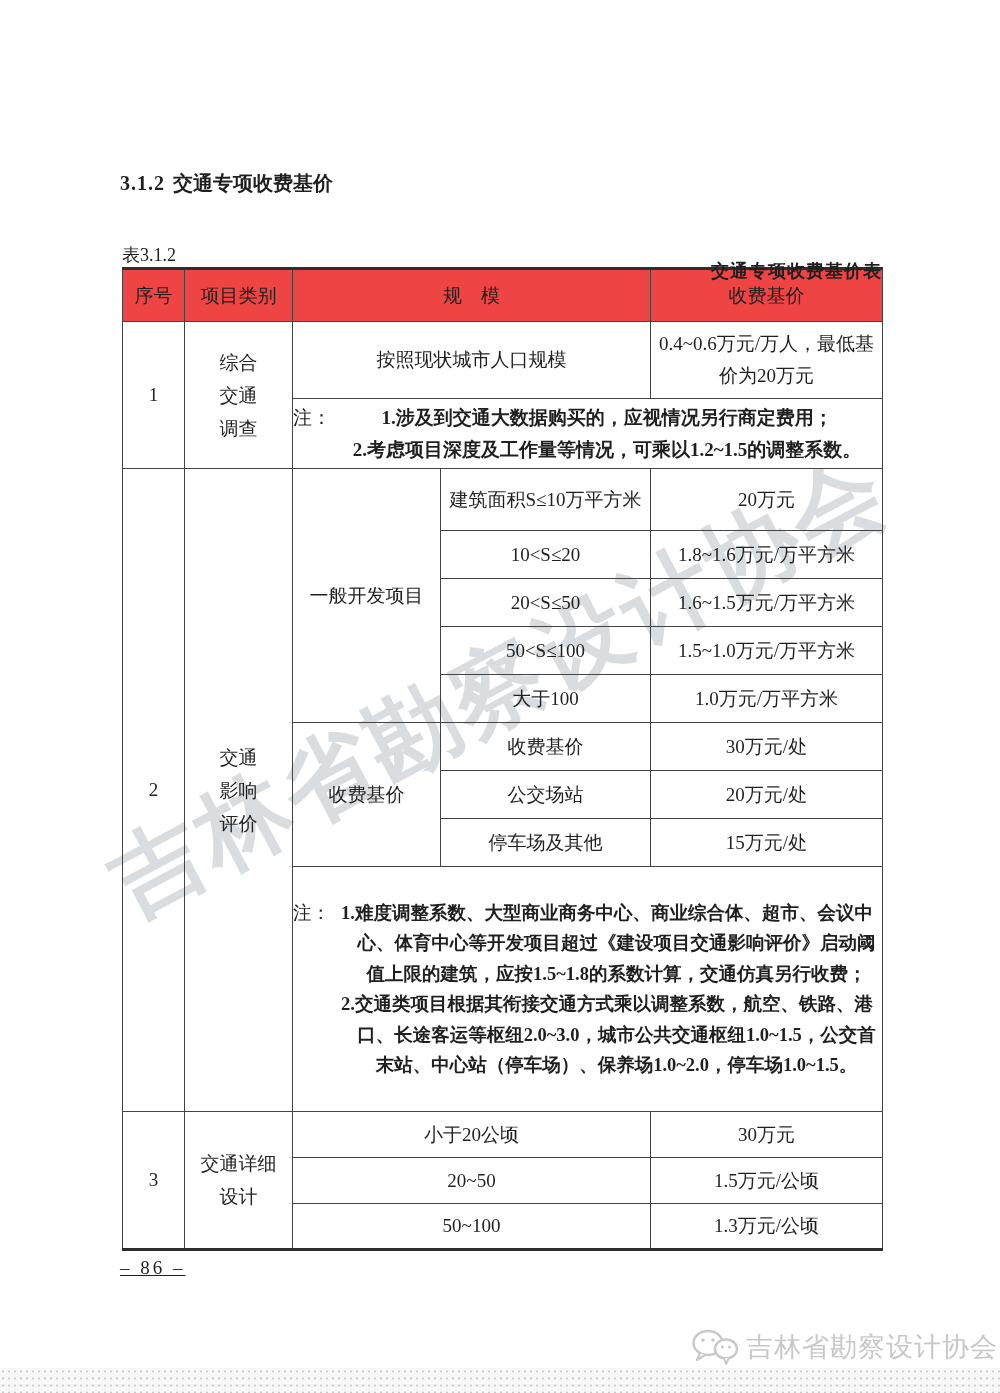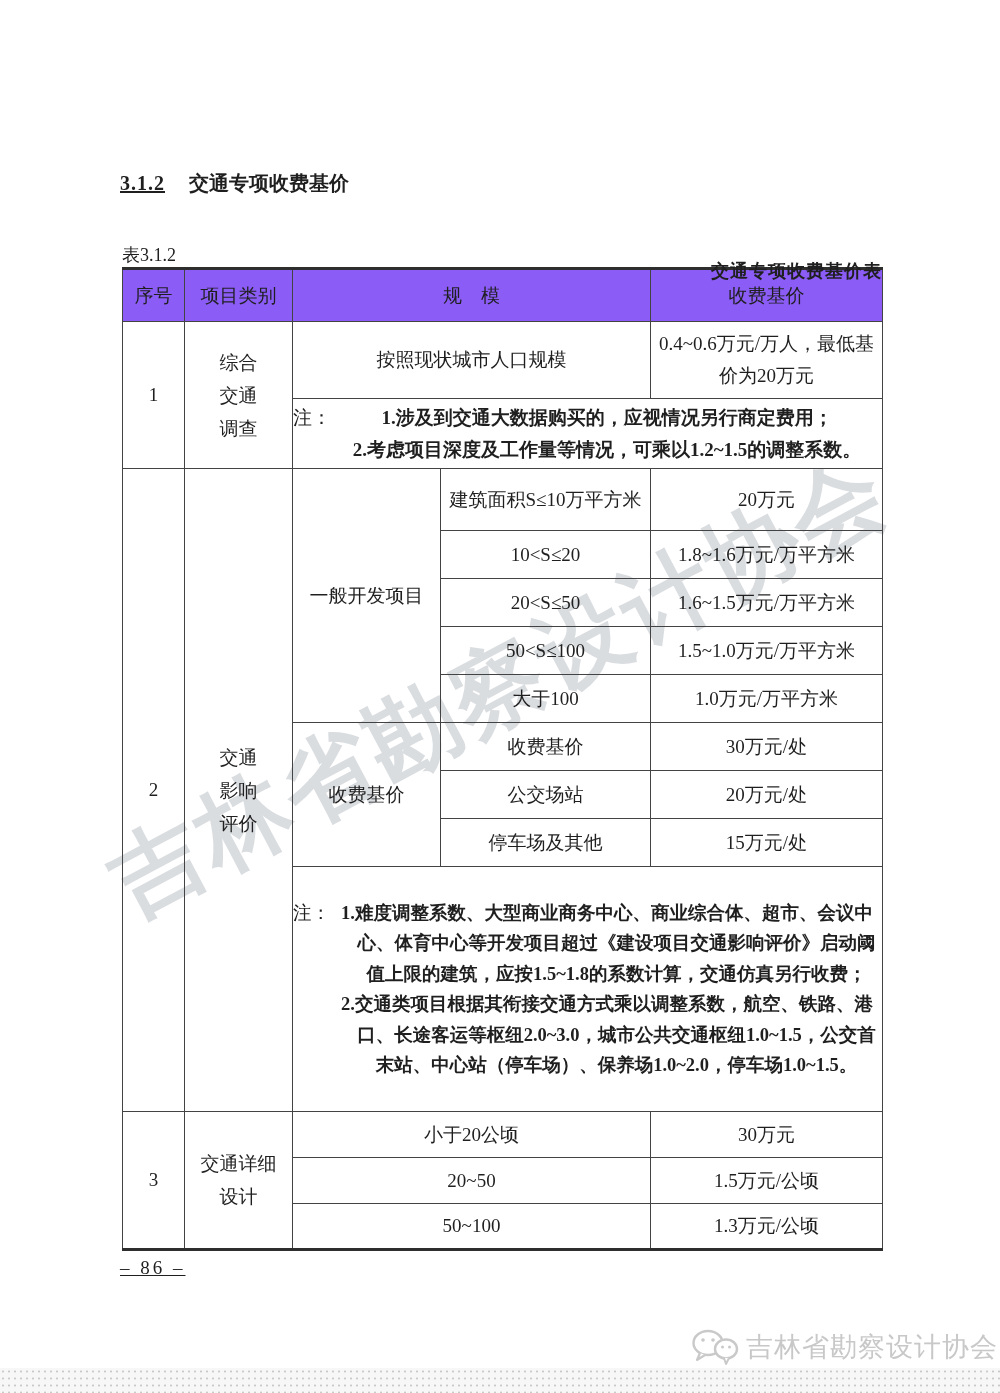--- a/index.html
+++ b/index.html
@@ -10,42 +10,42 @@
     color:#1f1f1f;
   }
   .watermark{
     position:absolute;left:118px;top:838px;height:104px;line-height:104px;
     transform:rotate(-28deg);transform-origin:left center;
     font-size:92px;font-weight:700;letter-spacing:4px;white-space:nowrap;
     color:rgba(148,156,164,0.34);
     z-index:0;pointer-events:none;
   }
   .heading{position:absolute;left:120px;top:170px;font-size:20px;font-weight:700;z-index:2;}
-  .heading .h-num{letter-spacing:1px;text-decoration:underline;}
-  .heading .h-title{margin-left:24px;}
+  .heading .h-num{letter-spacing:1px;}
+  .heading .h-title{margin-left:8px;}
   .table-title{
     position:absolute;left:122px;top:231px;width:760px;text-align:right;
     font-size:18px;font-weight:700;letter-spacing:1px;z-index:2;margin-top:28px;
   }
   .table-label{
     position:absolute;left:122px;top:243px;width:731px;text-align:left;
     font-size:18px;z-index:2;
   }
   table.fee-table{
     position:absolute;left:122px;top:267px;width:760px;z-index:1;
     border-collapse:collapse;table-layout:fixed;
     border-top:3px solid #2e2e2e;border-bottom:3px solid #2e2e2e;
     font-size:19px;
   }
   table.fee-table td{
     border:1.5px solid #434343;
     text-align:center;vertical-align:middle;
     padding:0;background:transparent;
   }
-  tr.head td{background:#8b5cf6;height:51px;}
+  tr.head td{background:#ef4444;height:51px;}
   tr.r1main{height:77px;}
   tr.r1note{height:70px;}
   tr.g1a{height:62px;}
   tr.g1{height:48px;}
   tr.g2{height:48px;}
   tr.r2note{height:245px;}
   tr.r3{height:46px;}
   .cat-line{line-height:33px;text-align:center;}
   td.price-left{text-align:left;padding:4px 8px 4px 12px;line-height:32px;}
   td.note-cell{text-align:left;vertical-align:middle;padding:6px 12px 6px 14px;}

